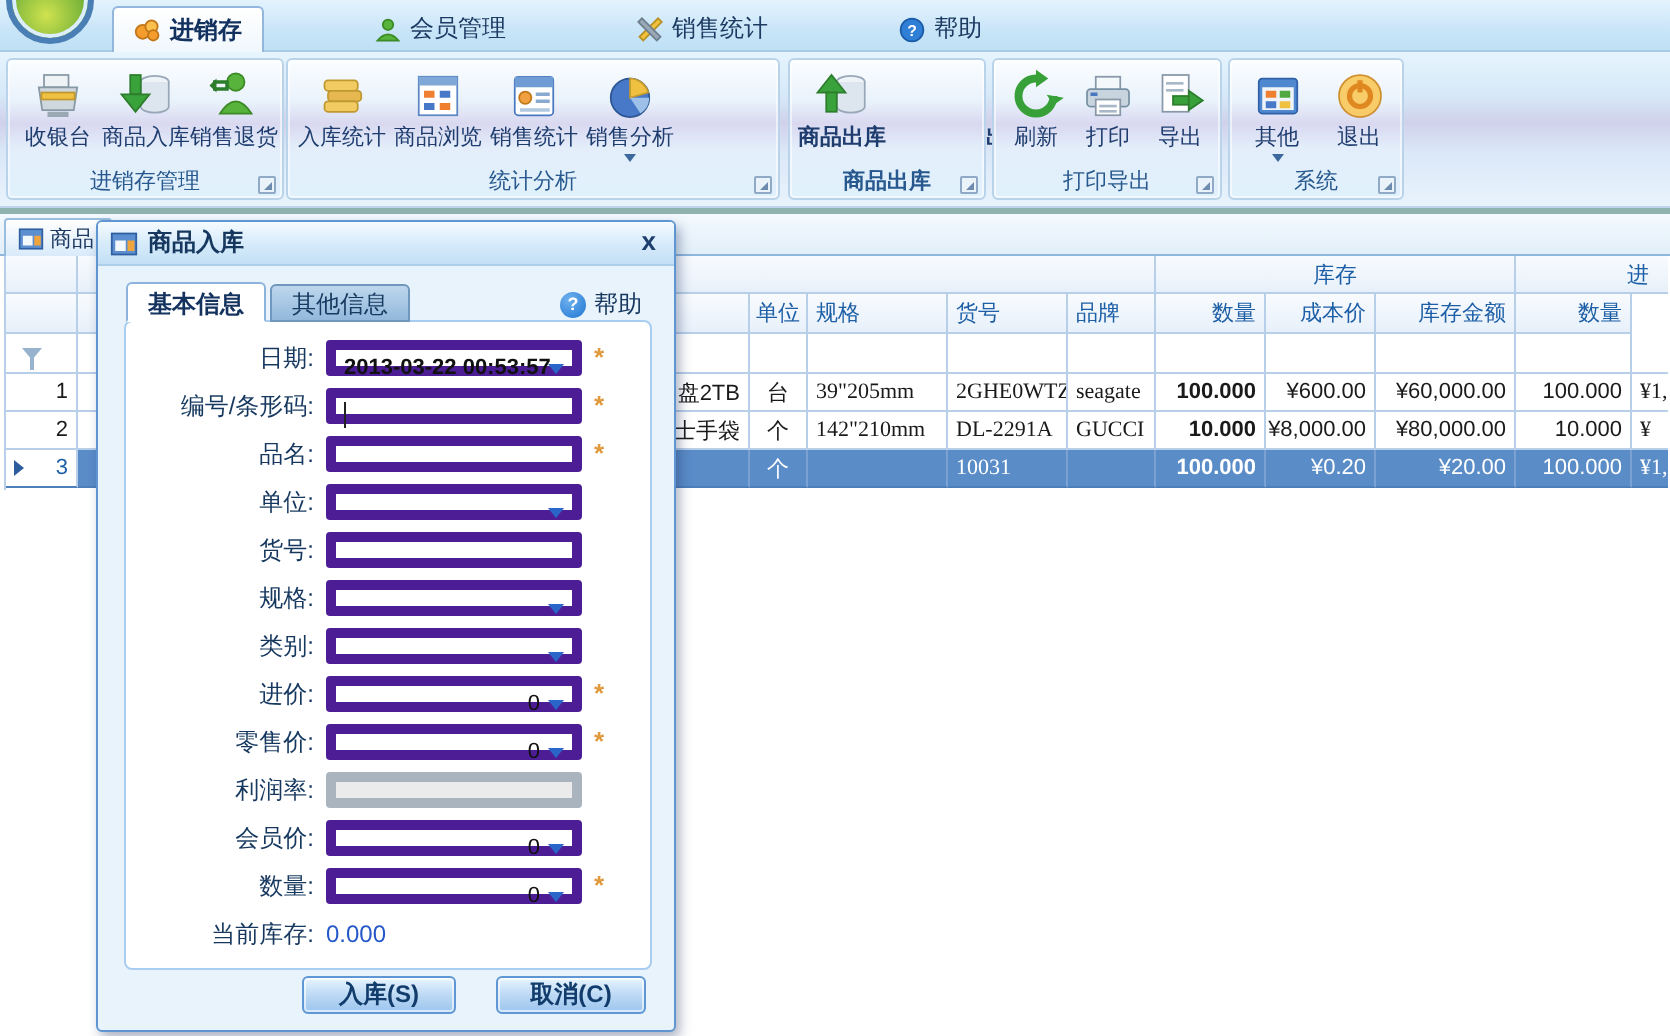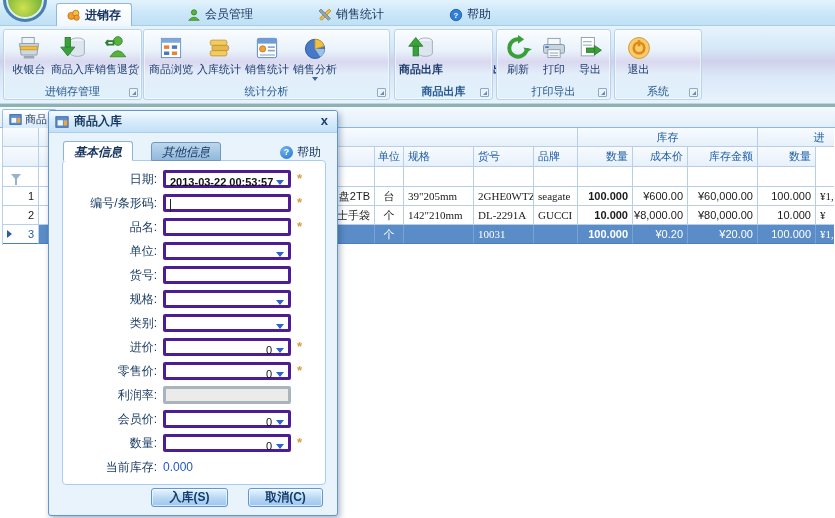--- a/index.html
+++ b/index.html
@@ -79,38 +79,38 @@
     background:#e9f3fc; border:1px solid #5f96d2; border-radius:3px;
     box-shadow:2px 3px 6px rgba(20,40,90,.35); z-index:10; }
   .dlg-title { position:absolute; left:0; top:0; right:0; height:22px; border-radius:2px 2px 0 0;
     background:linear-gradient(180deg,#f5fbff 0%,#d7ebfa 50%,#c3e0f6 100%);
     border-bottom:1px solid #aecfec; display:flex; align-items:center; }
   .dlg-title .ticon { width:14px; height:14px; margin:0 5px 0 6px; }
   .dlg-title .ttext { font-size:12px; font-weight:bold; color:#16385f; }
   .dlg-close { position:absolute; right:9px; top:2px; font-size:13px; font-weight:bold;
     color:#1c3f6e; cursor:default; }
   .dlg-tabs { position:absolute; left:14px; top:30px; height:20px; display:flex; z-index:3; }
-  .dtab { height:20px; padding:0 10px; font-size:12px; line-height:20px; margin-right:18px;
-    border-radius:3px 3px 0 0; cursor:default;font-style:italic; }
+  .dtab { height:20px; padding:0 10px; font-size:12px; line-height:20px; margin-right:2px;
+    border-radius:3px 3px 0 0; cursor:default; }
   .dtab.active { background:#fff; border:1px solid #8db3dd; border-bottom:1px solid #fff;
     color:#14325e; font-weight:bold; }
   .dtab.inactive { background:linear-gradient(180deg,#bdd7ed,#92b8db); border:1px solid #7097bd;
     color:#173a60; height:19px; margin-top:1px; line-height:18px; }
   .dlg-help { position:absolute; right:16px; top:33px; display:flex; align-items:center;
     font-size:12px; color:#16385f; cursor:default; }
   .qicon { width:13px; height:13px; border-radius:50%; margin-right:4px;
     background:radial-gradient(circle at 35% 30%, #6fb1ef, #1f76d2); color:#fff;
     font-size:9px; font-weight:bold; text-align:center; line-height:13px; }
   .fieldset { position:absolute; left:13px; top:49px; width:264px; height:325px;
     background:#fff; border:1px solid #a8cdf0; border-radius:4px; }
   .frow { position:absolute; left:0; width:290px; height:18px; z-index:2; }
   .flabel { position:absolute; left:6px; top:0; width:102px; height:18px; text-align:right;
     font-size:12px; line-height:18px; color:#16385f; }
   .fctrl { position:absolute; left:114px; top:0; width:128px; height:18px; background:#fff;
-    border:3px solid #4c1d95; border-radius:2px; font-size:11px; line-height:16px; color:#111; }
+    border:5px solid #4c1d95; border-radius:2px; font-size:11px; line-height:16px; color:#111; }
   .fctrl.disabled { background:#ebebeb; border-color:#aab4be; }
   .fctrl .val { position:absolute; left:4px; top:1px; font-weight:bold; white-space:nowrap; }
   .fctrl .sval { position:absolute; right:16px; top:1px; }
   .fctrl .carr { position:absolute; right:4px; top:7px; width:0; height:0;
     border-left:4px solid transparent; border-right:4px solid transparent; border-top:5px solid #2a66c8; }
   .fctrl .caret { position:absolute; left:4px; top:2px; width:1px; height:13px; background:#222; }
   .req { position:absolute; left:248px; top:1px; color:#e09a3e; font-size:13px; font-weight:bold; }
   .stockrow { position:absolute; left:0; top:347px; width:290px; height:18px; z-index:2; }
   .stockval { position:absolute; left:114px; top:0; font-size:12px; line-height:18px; color:#2457c8; }
   .dlg-btns { position:absolute; left:0; top:377px; width:290px; height:20px; z-index:2; }
@@ -190,39 +190,39 @@
             <span class="blabel">销售退货</span>
           </div>
         </div>
         <div class="gcaption">进销存管理</div>
         <span class="launcher"></span>
       </div>
       <div class="rgroup" style="left: 143px; width: 247px;">
         <div class="rbtns">
           <div class="rbtn" style="width: 48px;">
             <span class="bicon"><svg width="100%" height="100%" viewBox="0 0 32 32">
+                <rect x="6" y="7" width="19" height="6" rx="2" fill="#f2cb62" stroke="#c09830"></rect>
+                <rect x="8" y="13" width="19" height="6" rx="2" fill="#e8b850" stroke="#c09830"></rect>
+                <rect x="6" y="19" width="19" height="6" rx="2" fill="#f2cb62" stroke="#c09830"></rect>
+              </svg></span>
+            <span class="blabel">入库统计</span>
+          </div>
+          <div class="rbtn" style="width: 48px;">
+            <span class="bicon"><svg width="100%" height="100%" viewBox="0 0 32 32">
                 <rect x="5" y="5" width="22" height="22" fill="#fff" stroke="#5b87c5"></rect>
                 <rect x="5" y="5" width="22" height="5" fill="#7fa8d8"></rect>
                 <rect x="8" y="13" width="6" height="4" fill="#f08030"></rect>
                 <rect x="17" y="13" width="6" height="4" fill="#4878c8"></rect>
                 <rect x="8" y="20" width="6" height="4" fill="#4878c8"></rect>
                 <rect x="17" y="20" width="6" height="4" fill="#f08030"></rect>
               </svg></span>
             <span class="blabel">商品浏览</span>
           </div>
           <div class="rbtn" style="width: 48px;">
             <span class="bicon"><svg width="100%" height="100%" viewBox="0 0 32 32">
-                <rect x="6" y="7" width="19" height="6" rx="2" fill="#f2cb62" stroke="#c09830"></rect>
-                <rect x="8" y="13" width="19" height="6" rx="2" fill="#e8b850" stroke="#c09830"></rect>
-                <rect x="6" y="19" width="19" height="6" rx="2" fill="#f2cb62" stroke="#c09830"></rect>
-              </svg></span>
-            <span class="blabel">入库统计</span>
-          </div>
-          <div class="rbtn" style="width: 48px;">
-            <span class="bicon"><svg width="100%" height="100%" viewBox="0 0 32 32">
                 <rect x="5" y="5" width="22" height="22" rx="2" fill="#fff" stroke="#4878c0"></rect>
                 <rect x="5" y="5" width="22" height="6" fill="#6f9cd4"></rect>
                 <circle cx="11" cy="17" r="3.5" fill="#f0a040" stroke="#c07818"></circle>
                 <rect x="17" y="14" width="8" height="2" fill="#88aad0"></rect>
                 <rect x="17" y="18" width="8" height="2" fill="#88aad0"></rect>
                 <rect x="8" y="23" width="17" height="2" fill="#b0c8e0"></rect>
               </svg></span>
             <span class="blabel">销售统计</span>
           </div>
           <div class="rbtn" style="width: 48px;">
@@ -294,20 +294,32 @@
                 <path d="M21,13 L21,24 L29,18.5 Z" fill="#38a038" stroke="#2c7d2c"></path>
               </svg></span>
             <span class="blabel">导出</span>
           </div>
         </div>
         <div class="gcaption">打印导出</div>
         <span class="launcher"></span>
       </div>
       <div class="rgroup" style="left: 614px; width: 88px;">
         <div class="rbtns">
+          <div class="rbtn" style="width: 41px;">
+            <span class="bicon"><svg width="100%" height="100%" viewBox="0 0 32 32">
+                <rect x="5" y="6" width="22" height="20" rx="2" fill="#5088d0" stroke="#3060a8"></rect>
+                <rect x="7" y="11" width="18" height="13" fill="#eef4fa"></rect>
+                <rect x="9" y="13" width="6" height="4" fill="#f08030"></rect>
+                <rect x="17" y="13" width="6" height="4" fill="#50a840"></rect>
+                <rect x="9" y="19" width="6" height="4" fill="#4878c8"></rect>
+                <rect x="17" y="19" width="6" height="4" fill="#f0c040"></rect>
+              </svg></span>
+            <span class="blabel">其他</span>
+            <span class="drop"></span>
+          </div>
           <div class="rbtn" style="width: 41px;">
             <span class="bicon"><svg width="100%" height="100%" viewBox="0 0 32 32">
                 <circle cx="16" cy="16" r="12" fill="#f8cc68" stroke="#d09030"></circle>
                 <circle cx="16" cy="16" r="6" fill="none" stroke="#e08820" stroke-width="3"></circle>
                 <rect x="14.5" y="7" width="3" height="7" fill="#e08820"></rect>
               </svg></span>
             <span class="blabel">退出</span>
           </div>
         </div>
         <div class="gcaption">系统</div>

